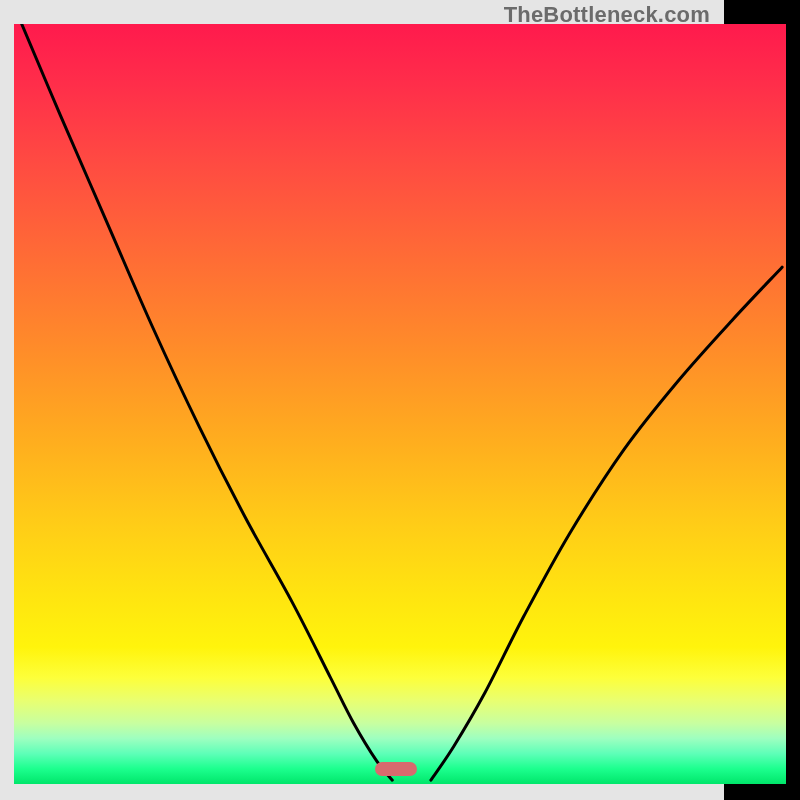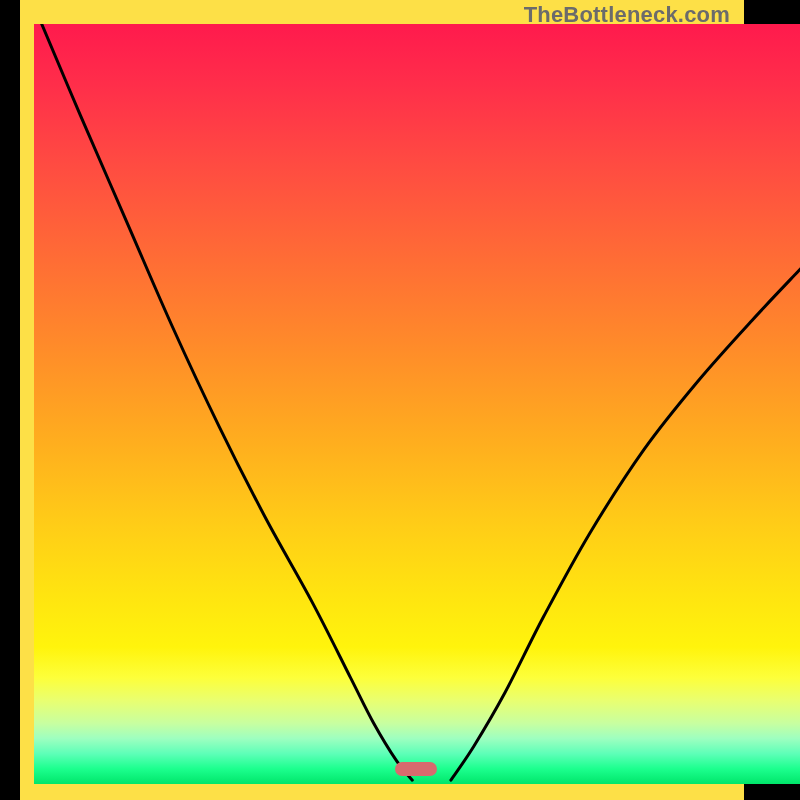--- a/index.html
+++ b/index.html
@@ -8,22 +8,21 @@
     width: 800px;
     height: 800px;
     background: #000;
     overflow: hidden;
     font-family: Arial, Helvetica, sans-serif;
   }
   .frame {
     position: relative;
     width: 724px;
     height: 800px;
-    background: #fde047;
-    margin-left: 20px;
+    background: #e5e5e5;
   }
   .plot-area {
     position: absolute;
     left: 14px;
     top: 24px;
     width: 772px;
     height: 760px;
     
     background: linear-gradient(
       to bottom,

